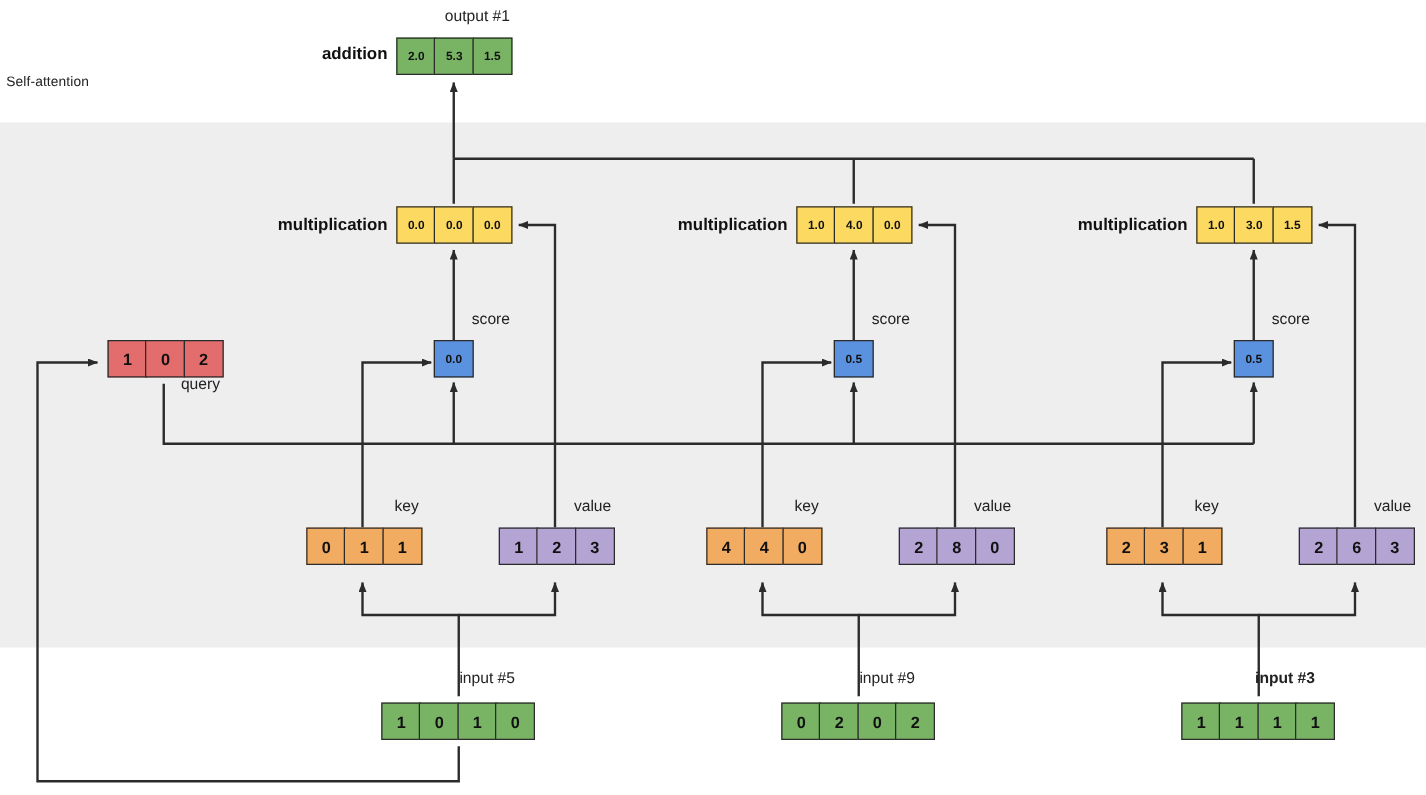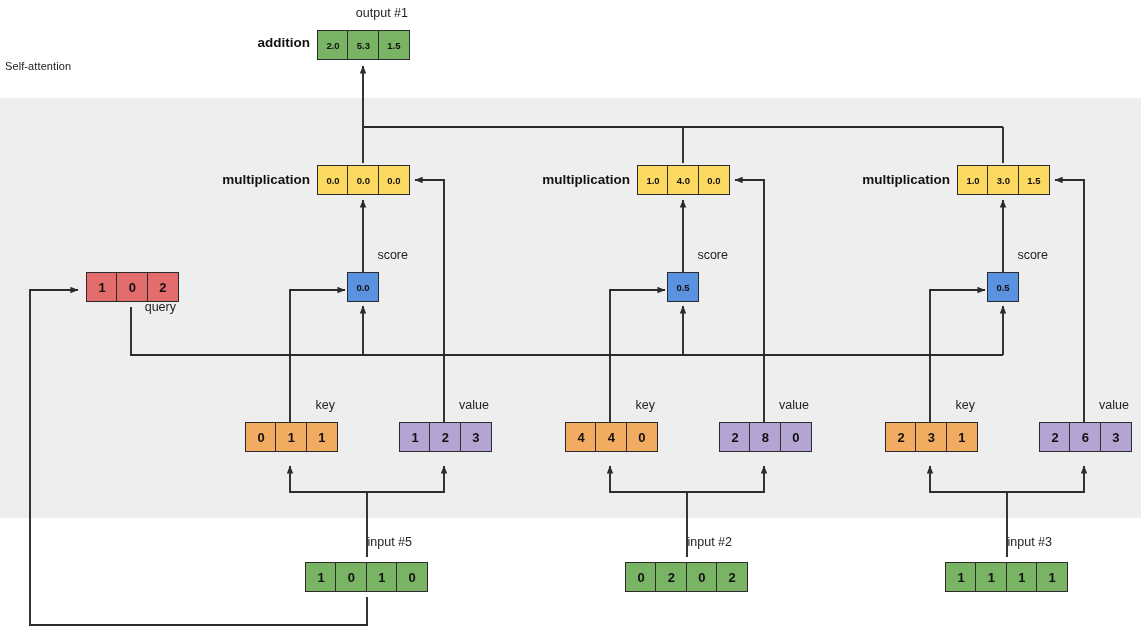--- a/index.html
+++ b/index.html
@@ -196,29 +196,29 @@
   </div>
 
   <div class="cap" style="left:322px;top:535px;width:90px;">input #5</div>
   <div class="vec" style="left:305px;top:562px;">
     <div class="cell c-green">1</div>
     <div class="cell c-green">0</div>
     <div class="cell c-green">1</div>
     <div class="cell c-green">0</div>
   </div>
 
-  <div class="cap" style="left:642px;top:535px;width:90px;">input #2</div>
+  <div class="cap" style="left:642px;top:535px;width:90px;">input #9</div>
   <div class="vec" style="left:625px;top:562px;">
     <div class="cell c-green">0</div>
     <div class="cell c-green">2</div>
     <div class="cell c-green">0</div>
     <div class="cell c-green">2</div>
   </div>
 
-  <div class="cap" style="left:962px;top:535px;width:90px;">input #3</div>
+  <div class="cap" style="left:962px;top:535px;width:90px;font-weight:bold;">input #3</div>
   <div class="vec" style="left:945px;top:562px;">
     <div class="cell c-green">1</div>
     <div class="cell c-green">1</div>
     <div class="cell c-green">1</div>
     <div class="cell c-green">1</div>
   </div>
 
 </div>
 
 </body></html>

